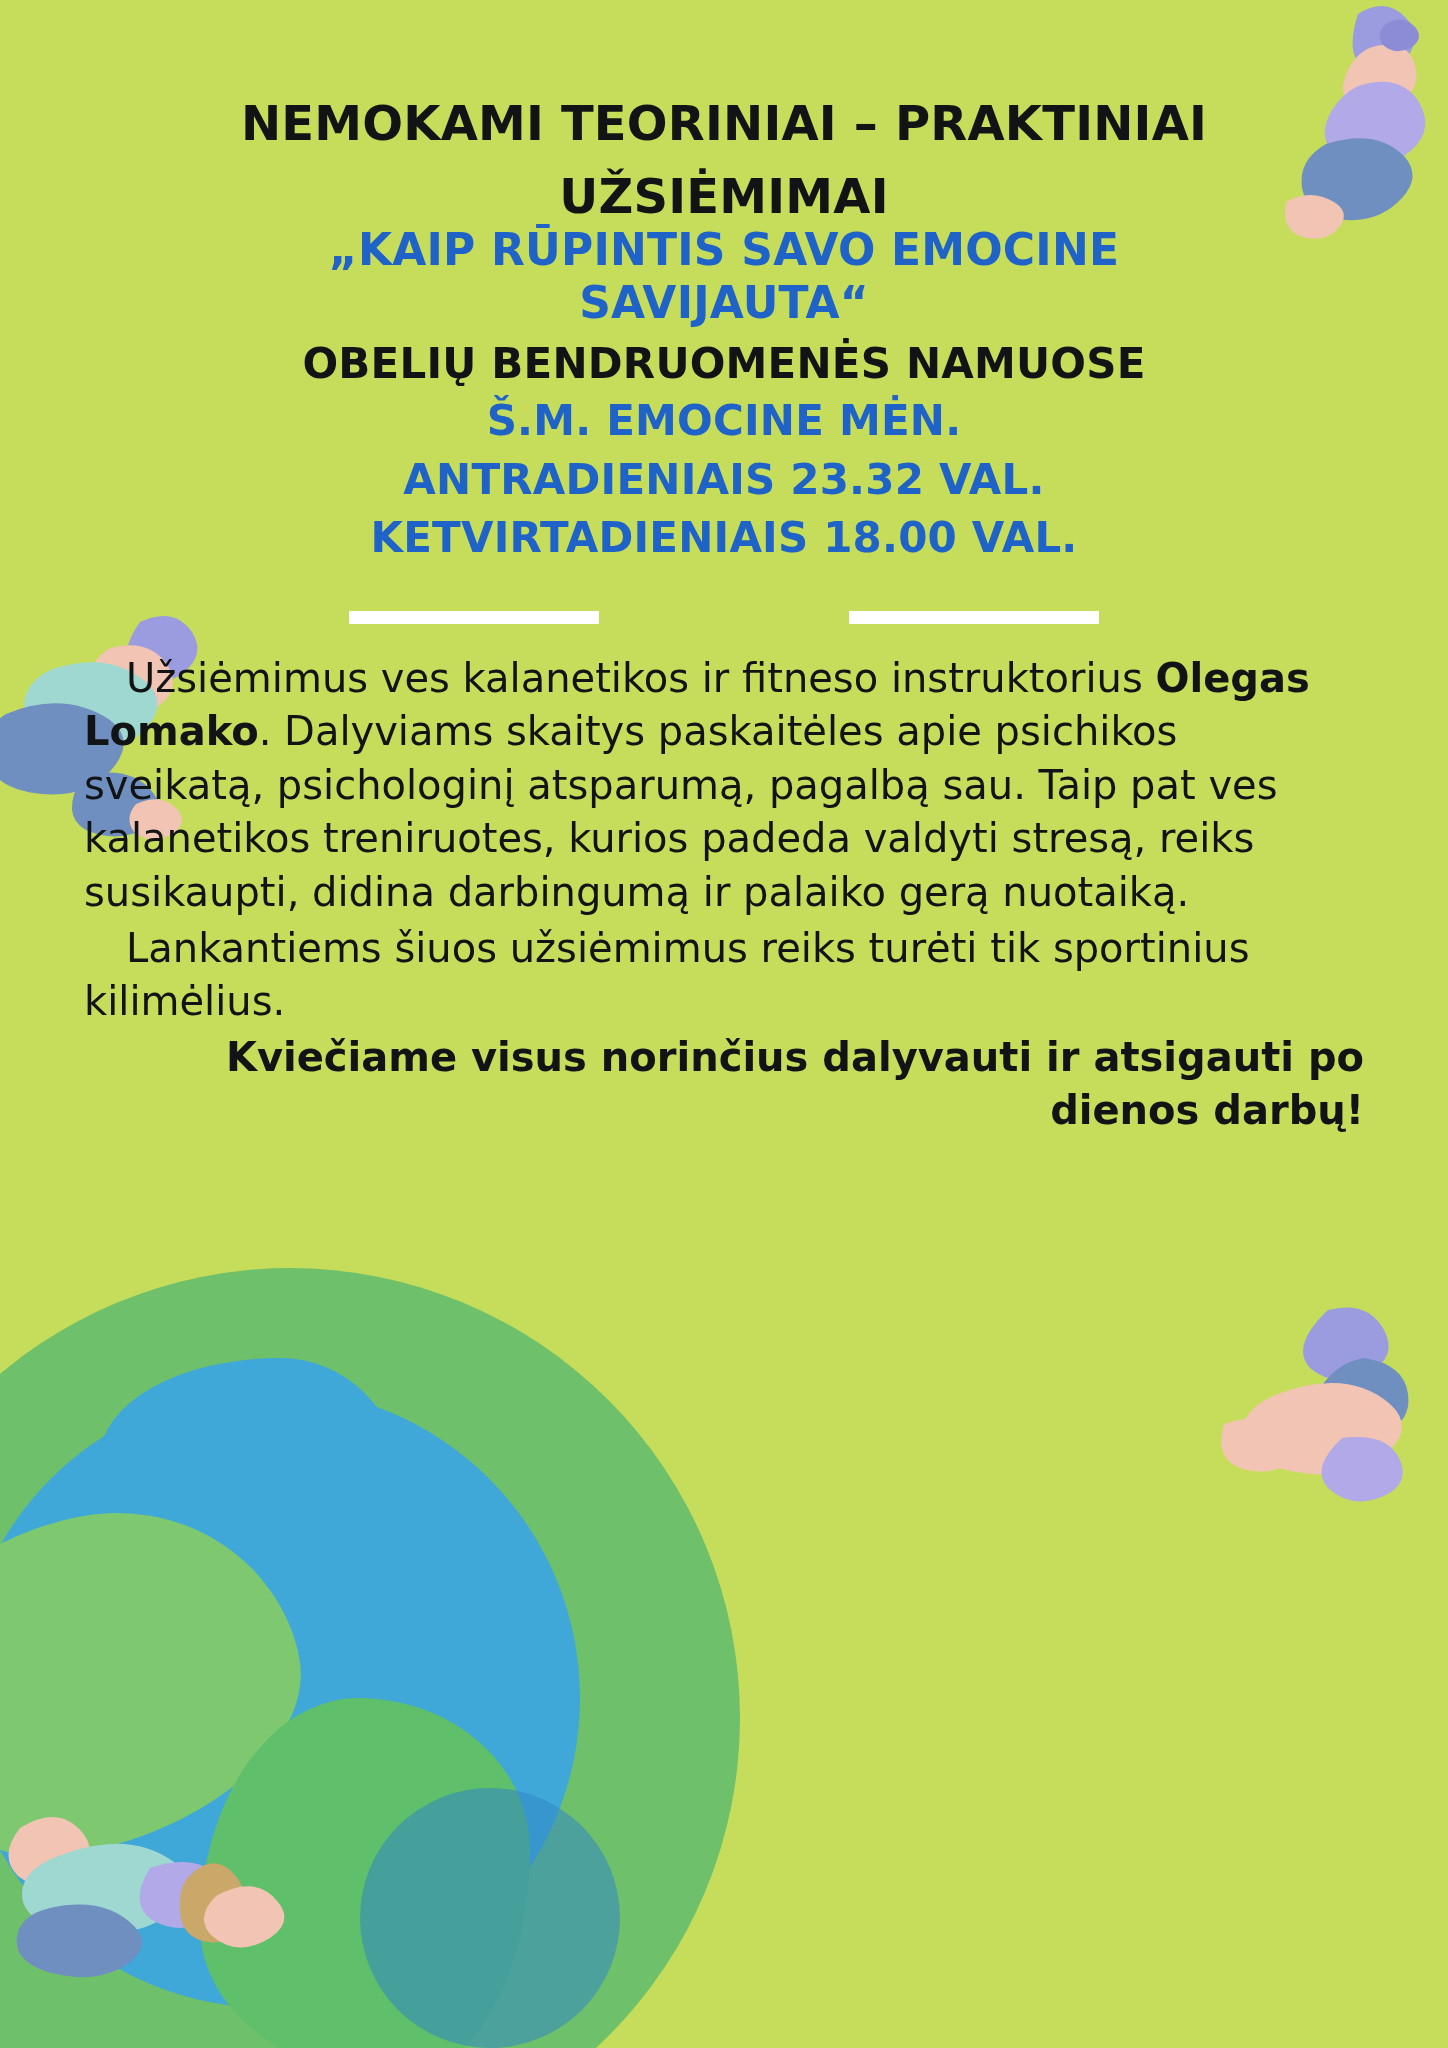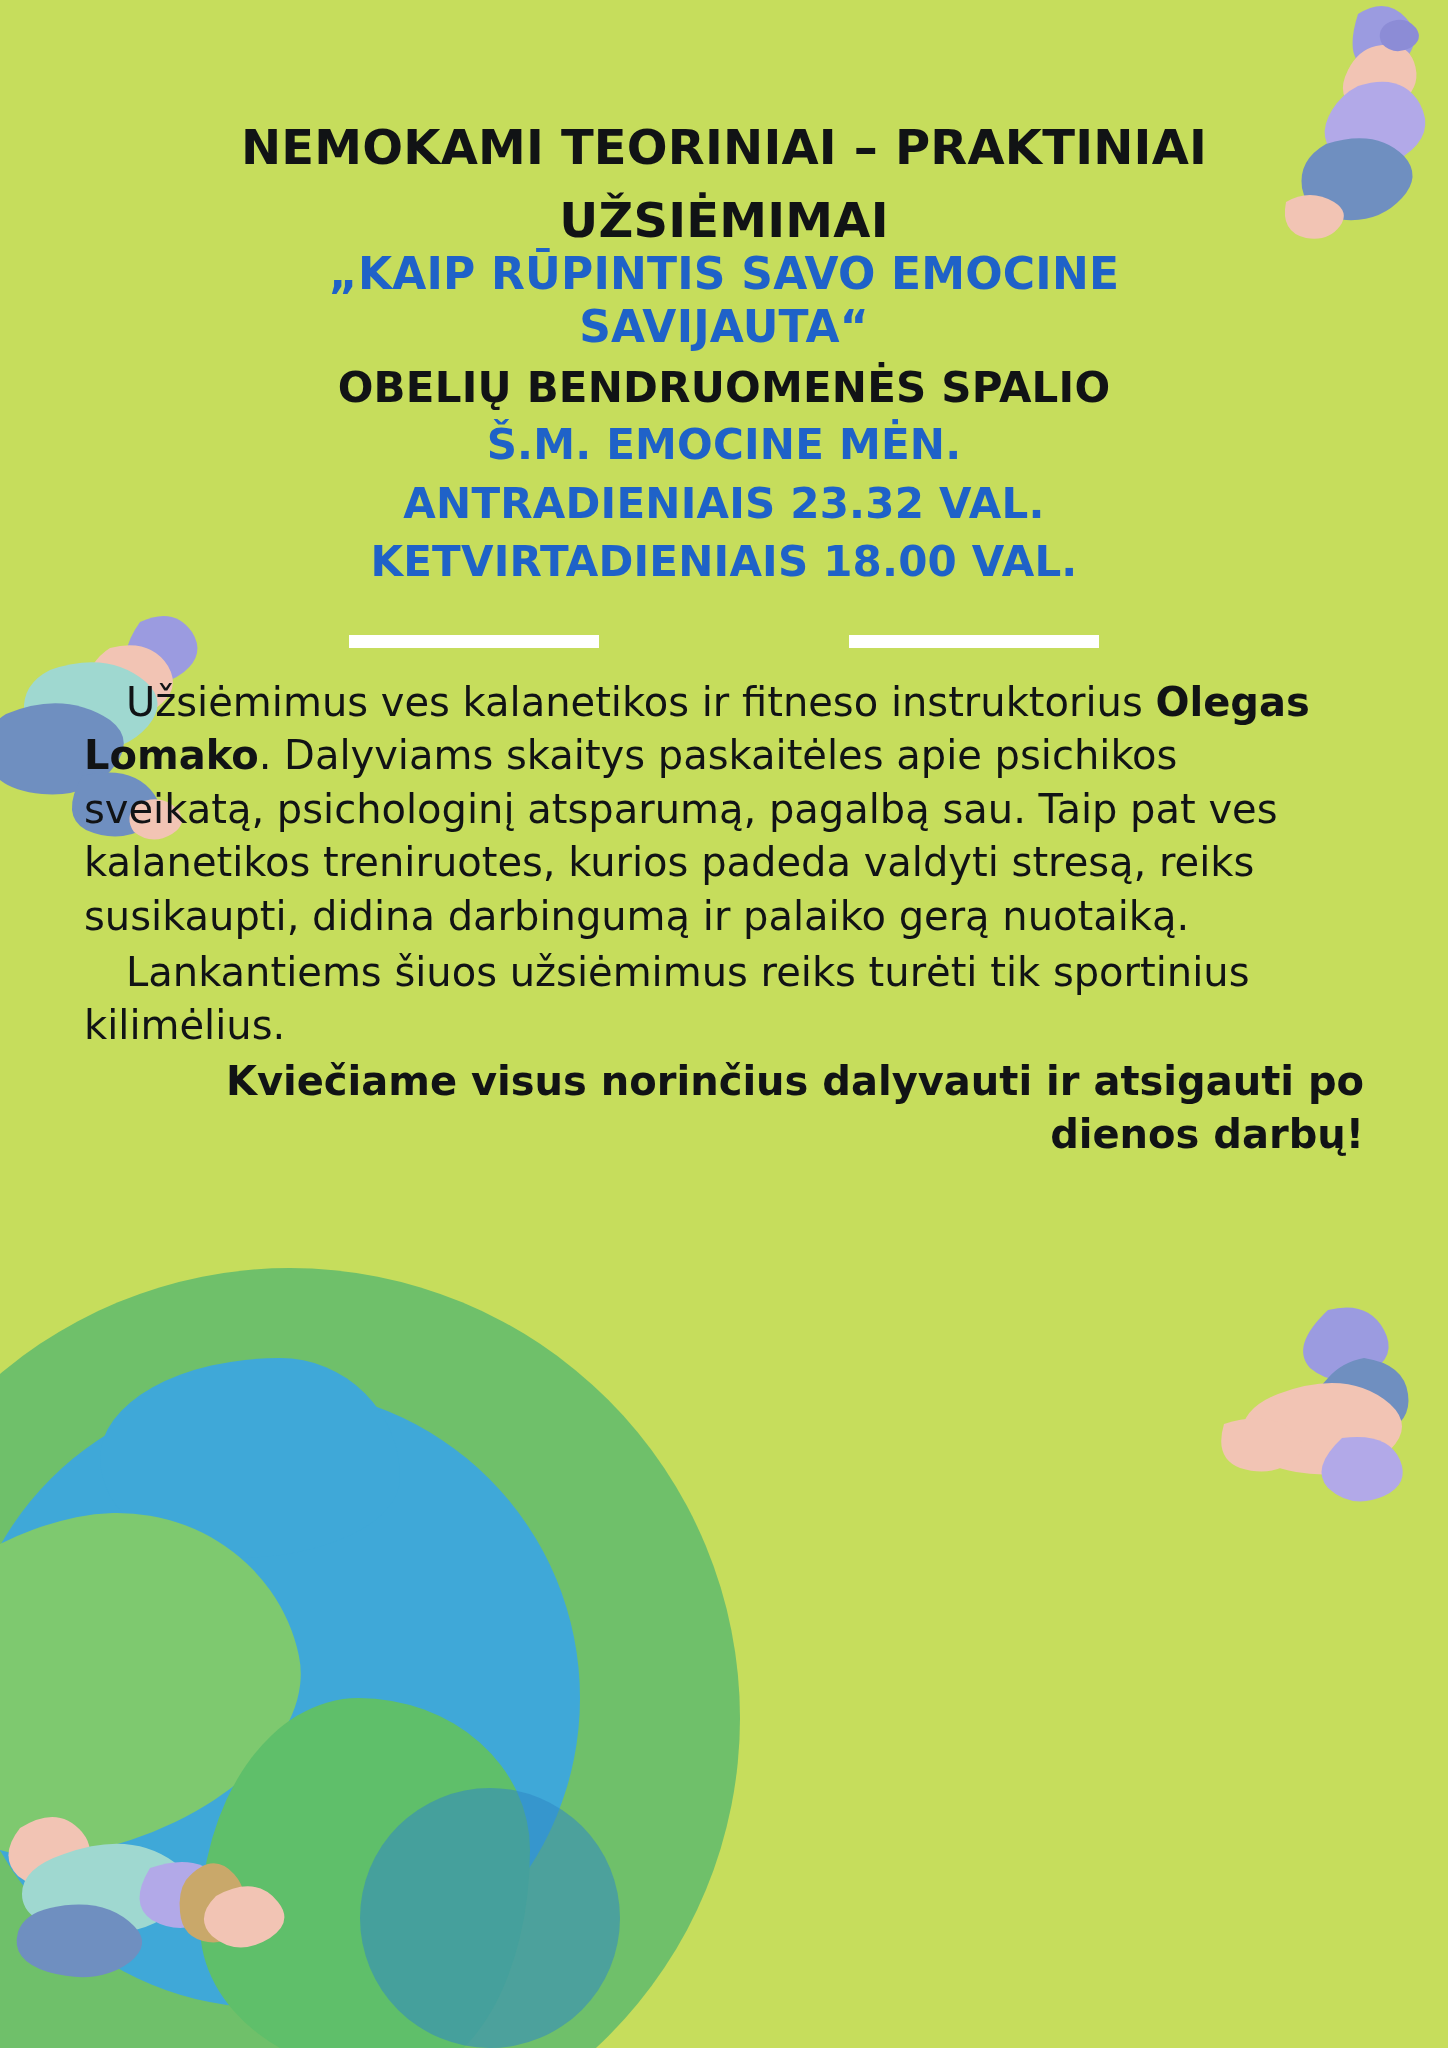--- a/index.html
+++ b/index.html
@@ -72,21 +72,21 @@
     height: 260px;
     border-radius: 50%;
     background: #2f86c4;
     opacity: .55;
   }
 
   
   .page {
     position: relative;
     z-index: 3;
-    padding: 120px 56px 0 56px;
+    padding: 96px 56px 0 56px;
     box-sizing: border-box;
   }
 
   .title-block {
     text-align: center;
   }
   .t-dark {
     color: #111315;
     font-weight: bold;
     letter-spacing: .2px;
@@ -207,21 +207,21 @@
   </g>
 </svg>
 
 <div class="page">
 
   <div class="title-block">
     <div class="t-dark line1">NEMOKAMI TEORINIAI – PRAKTINIAI</div>
     <div class="t-dark line2">UŽSIĖMIMAI</div>
     <div class="t-blue line3">„KAIP RŪPINTIS SAVO EMOCINE</div>
     <div class="t-blue line3">SAVIJAUTA“</div>
-    <div class="t-dark line4">OBELIŲ BENDRUOMENĖS SPALIO</div>
+    <div class="t-dark line4">OBELIŲ BENDRUOMENĖS NAMUOSE</div>
     <div class="t-blue line5">Š.M. EMOCINE MĖN.</div>
     <div class="t-blue line5">ANTRADIENIAIS 23.32 VAL.</div>
     <div class="t-blue line5">KETVIRTADIENIAIS 18.00 VAL.</div>
   </div>
 
   <div class="rules">
     <div class="rule"></div>
     <div class="rule"></div>
   </div>
 

